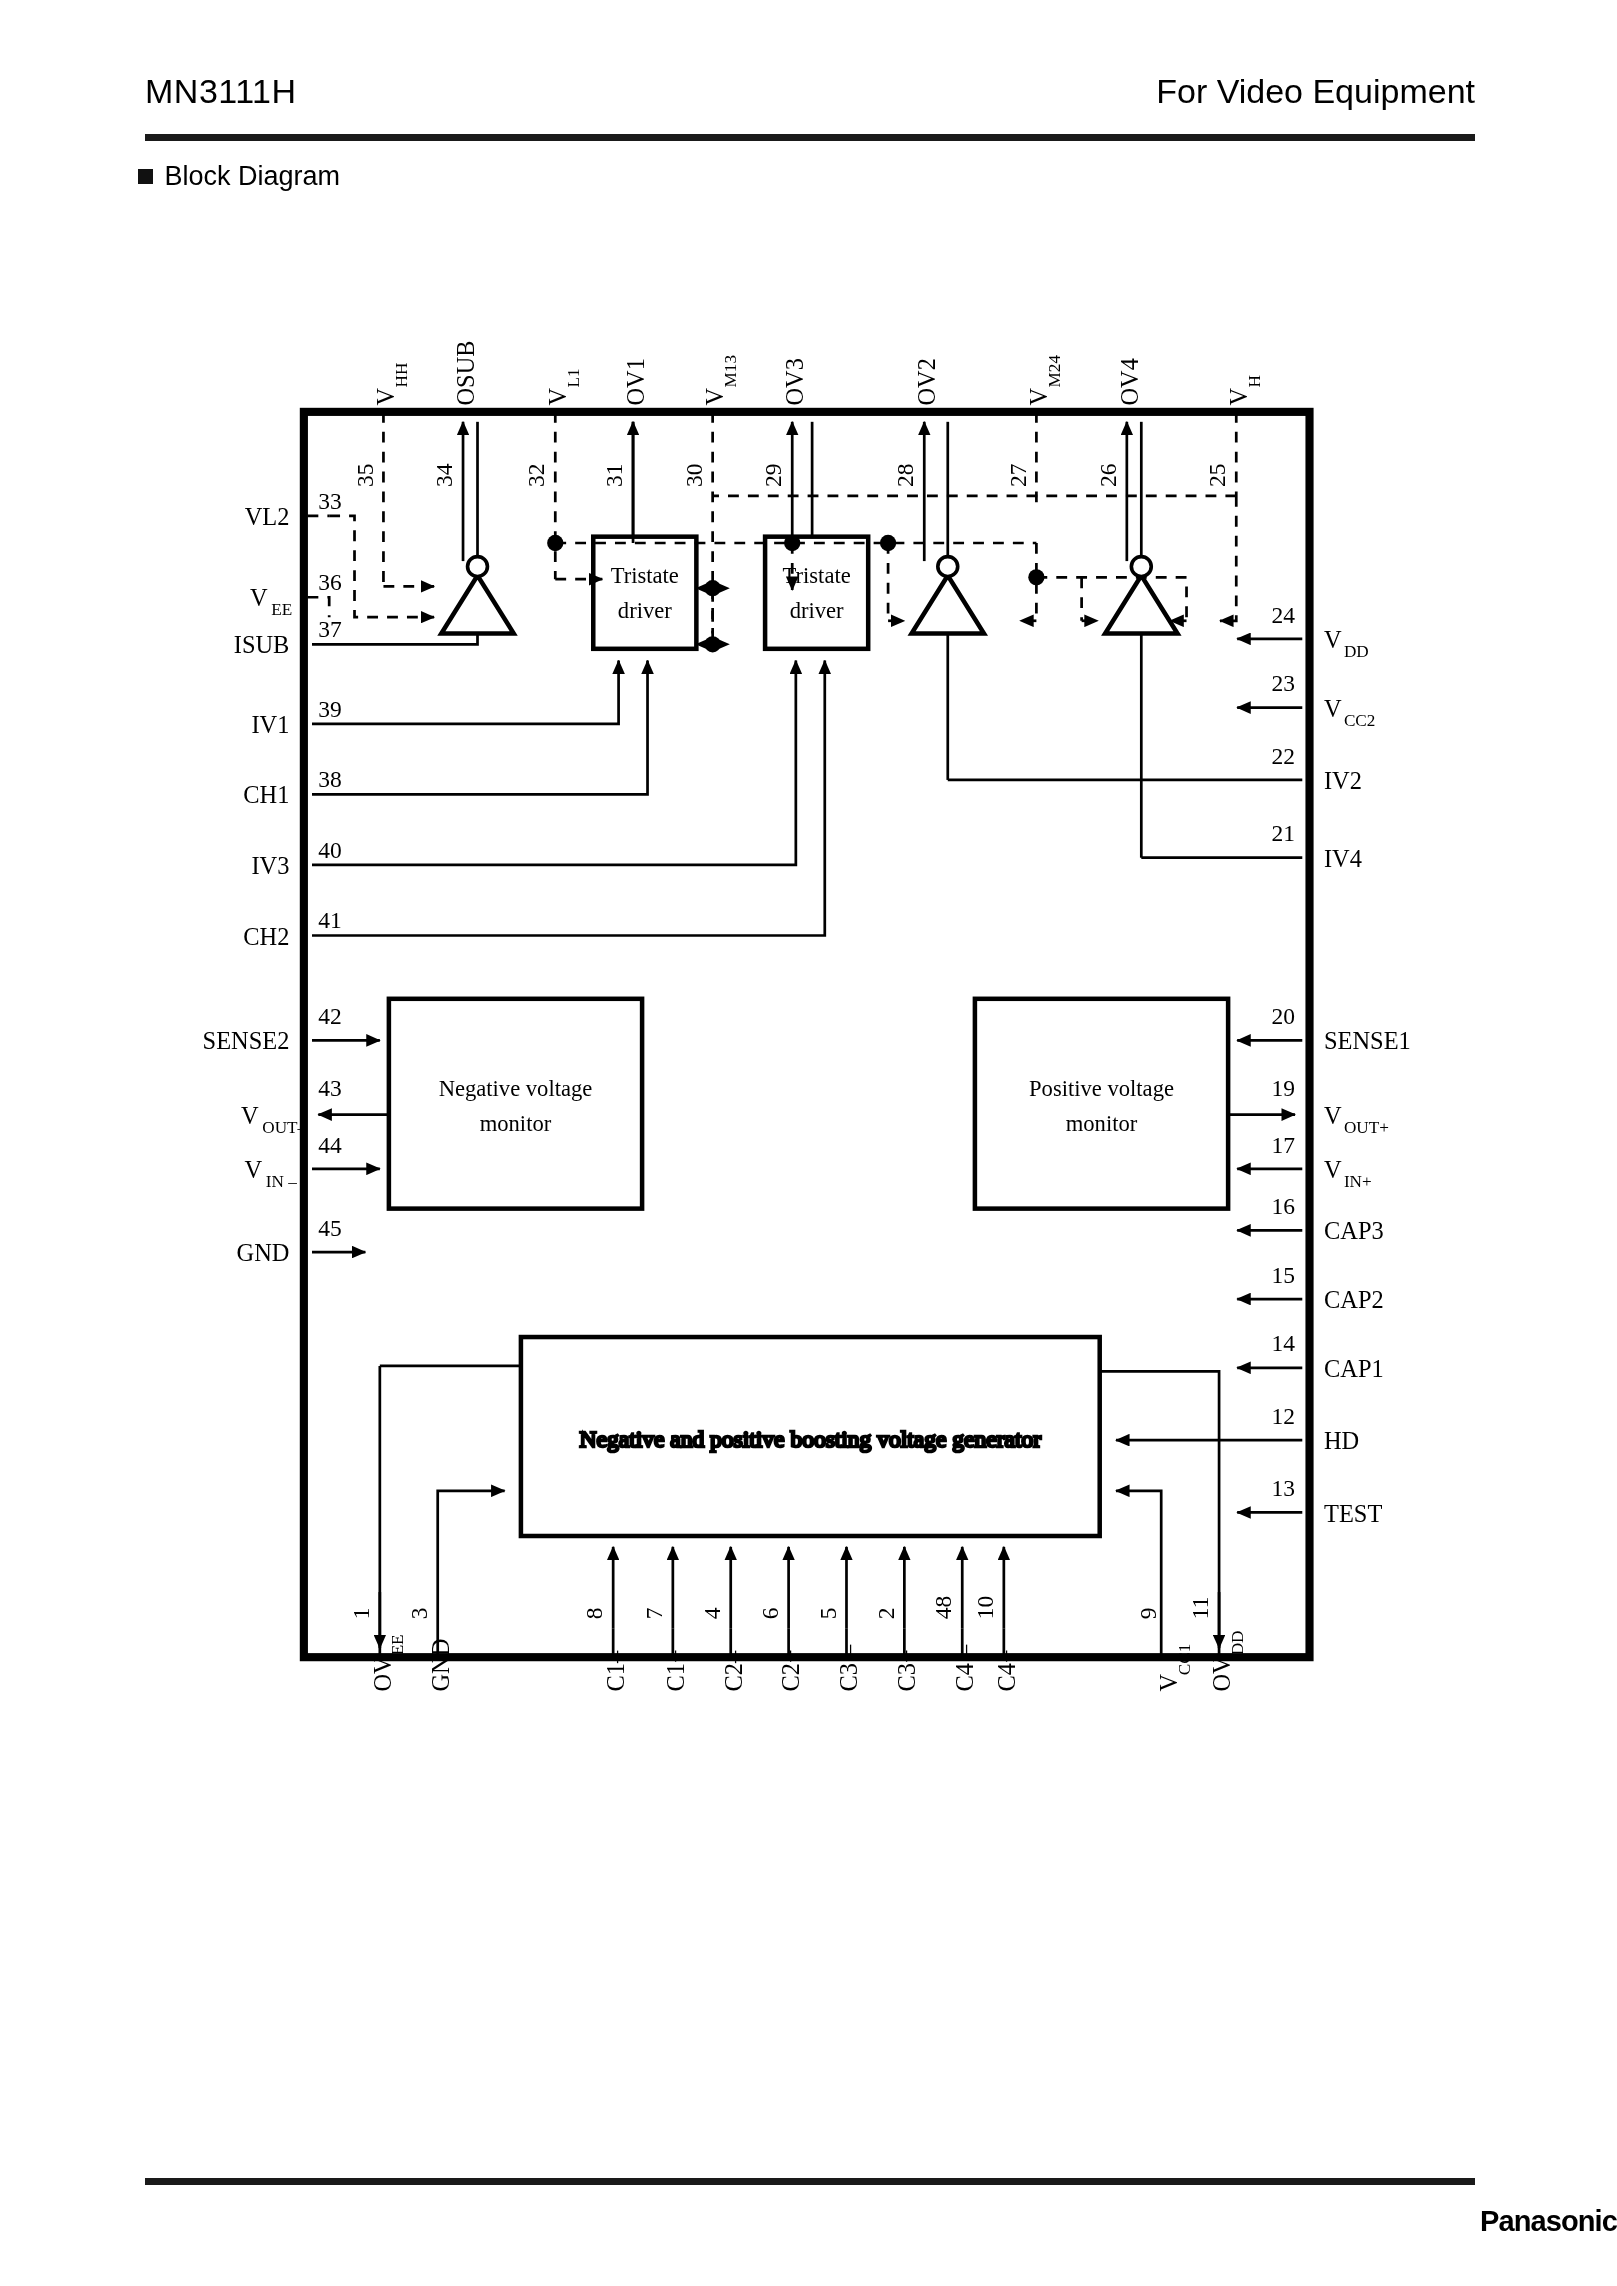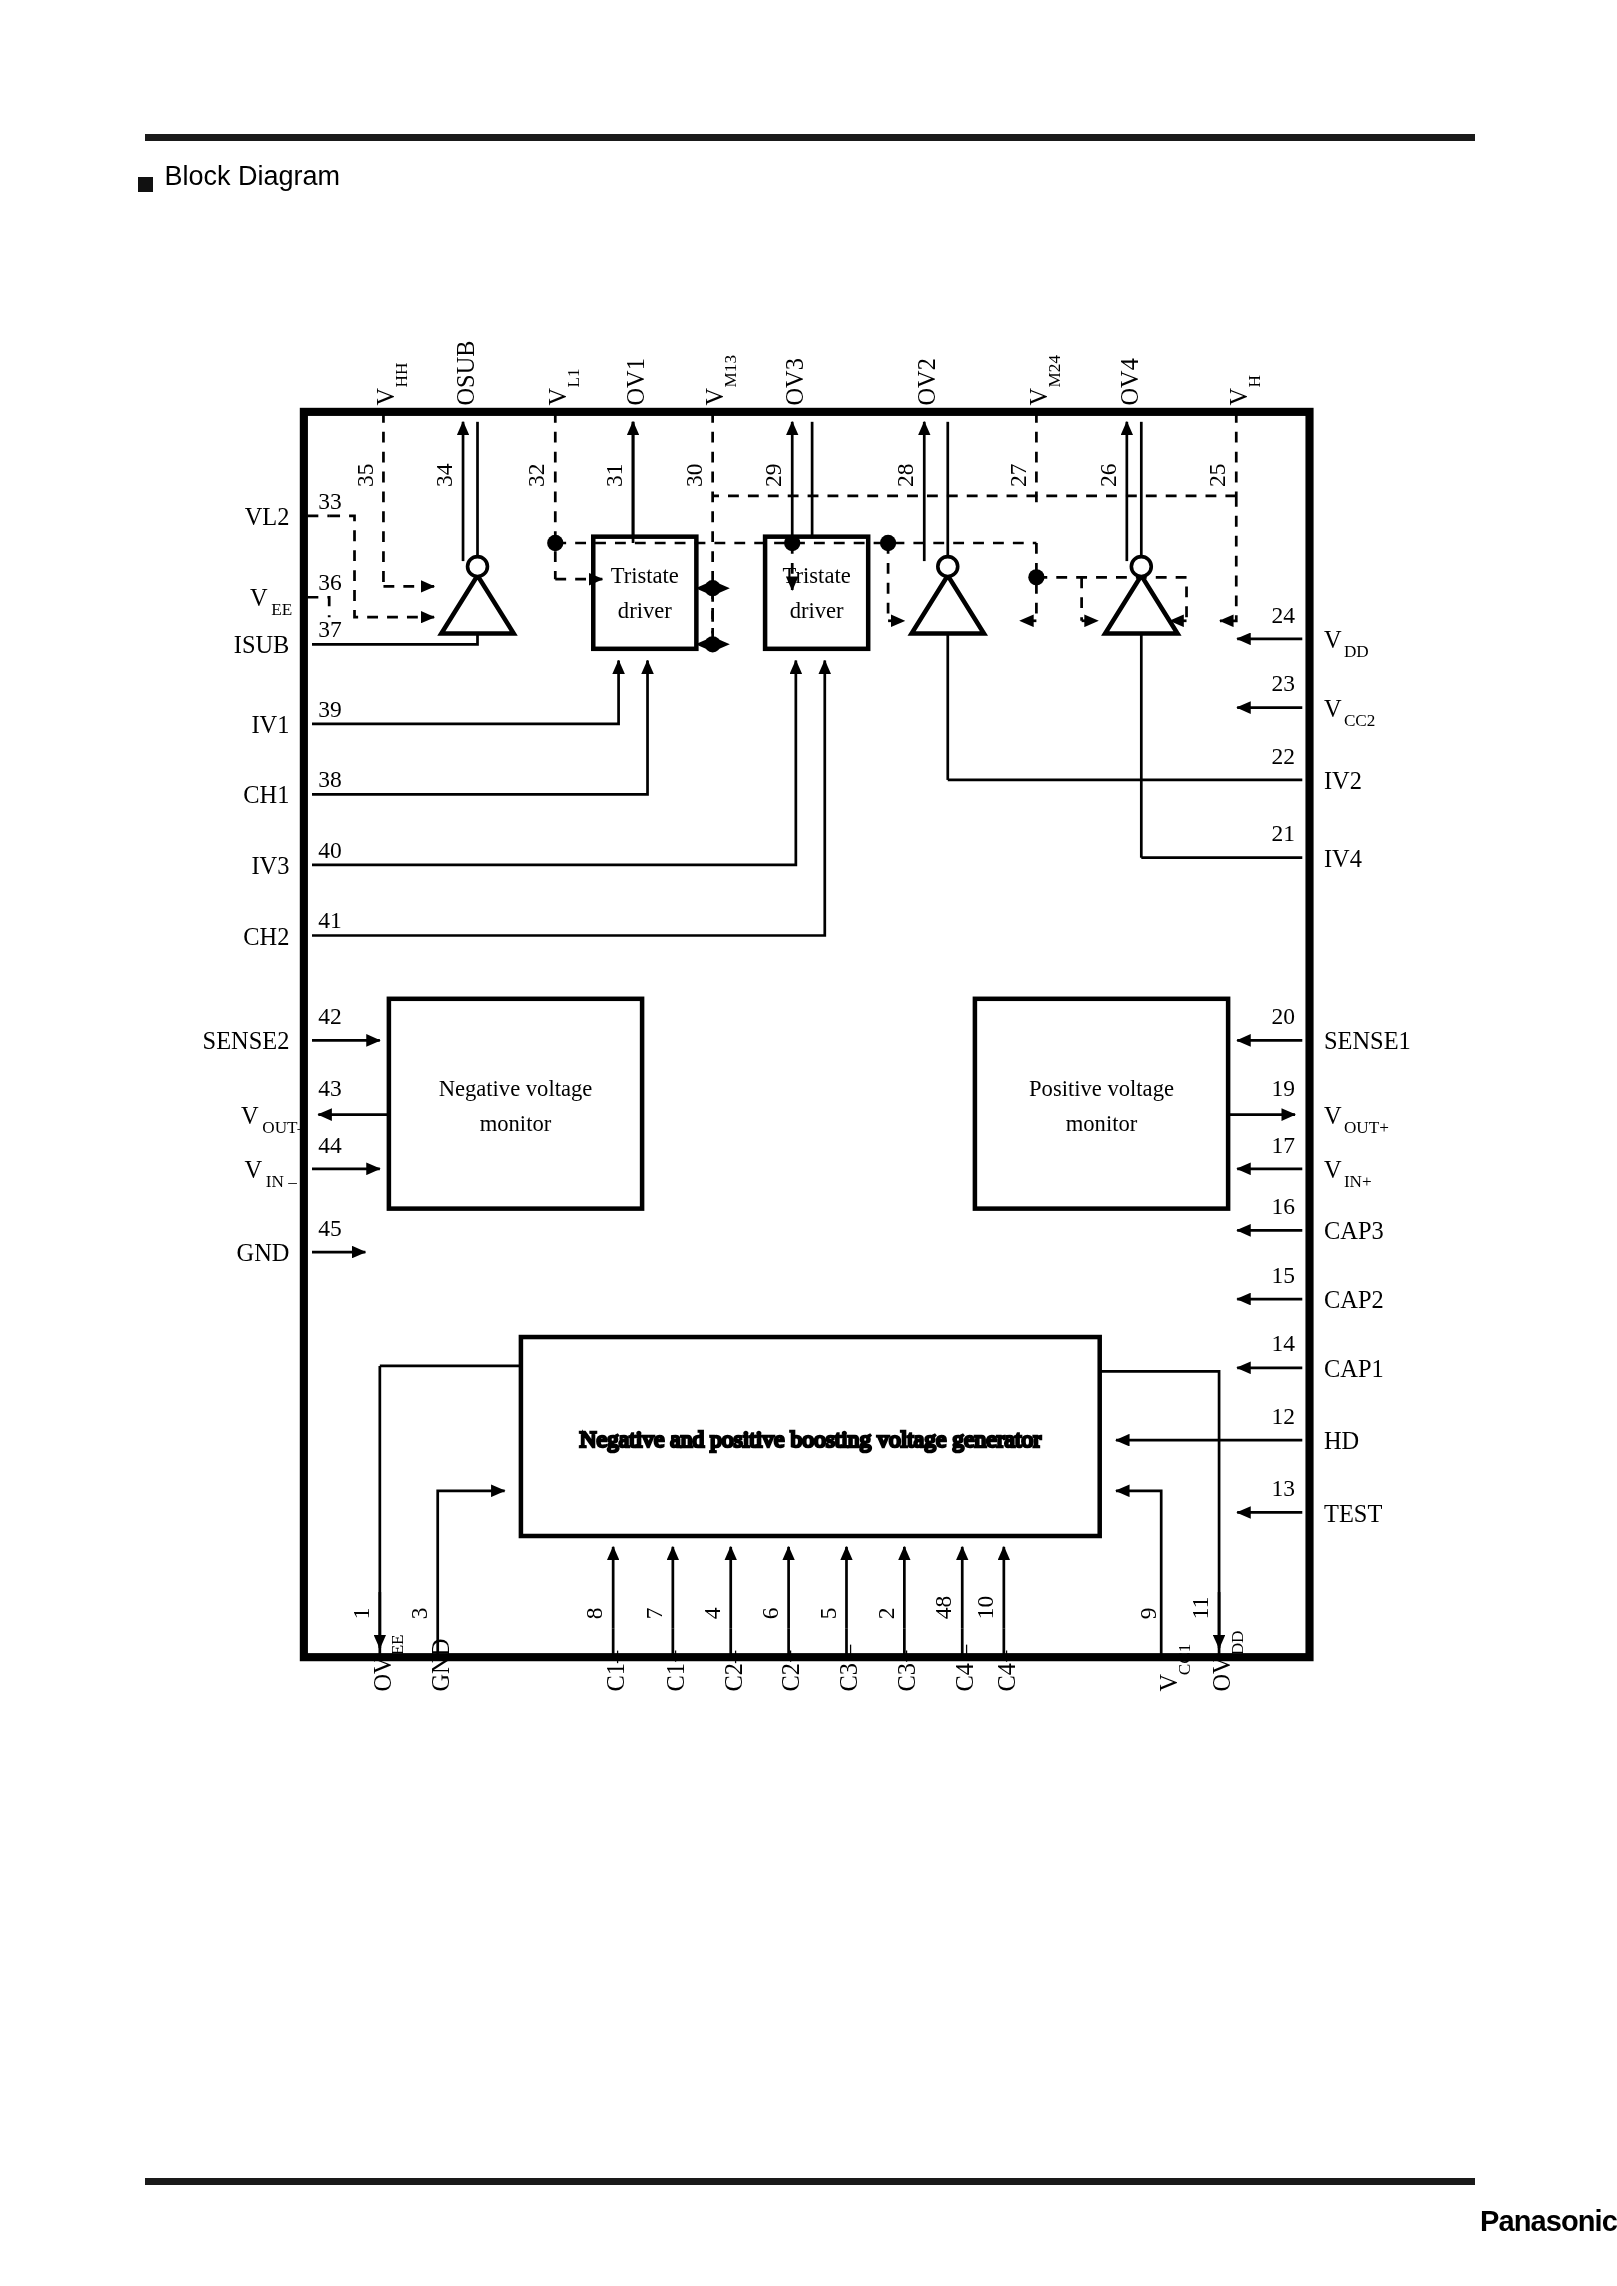--- a/index.html
+++ b/index.html
@@ -5,21 +5,21 @@
   html,body{margin:0;padding:0;background:#fff;}
   body{width:1617px;height:2287px;font-family:"Liberation Sans",sans-serif;color:#000;position:relative;overflow:hidden;}
   .page{position:absolute;inset:0;}
 
   
   .hdr{position:absolute;left:145px;top:72px;width:1330px;height:63px;}
   .hdr-left{position:absolute;left:0;top:0;font-size:34px;letter-spacing:0.5px;}
   .hdr-right{position:absolute;right:0;top:0;font-size:34px;}
   .hdr-rule{position:absolute;left:145px;top:134px;width:1330px;height:7.2px;background:#1a1a1a;}
 
-  .sect{position:absolute;left:138px;top:161px;display:flex;align-items:flex-end;gap:11px;}
+  .sect{position:absolute;left:138px;top:161px;display:flex;align-items:center;gap:11px;}
   .sect-sq{width:15.4px;height:15.4px;background:#111;display:inline-block;}
   .sect-txt{font-size:27px;}
 
   
   .ftr-rule{position:absolute;left:145px;top:2178px;width:1330px;height:7.2px;background:#1a1a1a;}
   .ftr-logo{position:absolute;left:0;top:2205px;width:1617px;text-align:right;font-size:29px;font-weight:bold;letter-spacing:-0.9px;}
 
   
   svg#diagram{position:absolute;left:0;top:0;width:1617px;height:2287px;}
   svg#diagram text{font-family:"Liberation Serif",serif;fill:#000;}
@@ -27,20 +27,24 @@
   .lbl-sub{font-size:19px;}
   .pinno{font-size:26px;font-family:"Liberation Serif",serif;}
   .blk{font-size:25px;}
   .blkbig{font-size:26px;}
 </style>
 </head>
 <body>
 
 <div class="page">
 
+  <div class="hdr">
+    <div class="hdr-left">MN3111H</div>
+    <div class="hdr-right">For Video Equipment</div>
+  </div>
   <div class="hdr-rule"></div>
 
   <div class="sect">
     <span class="sect-sq"></span>
     <span class="sect-txt">Block Diagram</span>
   </div>
 
   <svg id="diagram" viewBox="0 0 1788 2528">
     <defs>
       <marker id="ah" markerWidth="16" markerHeight="14" refX="15" refY="7" orient="auto" markerUnits="userSpaceOnUse">

